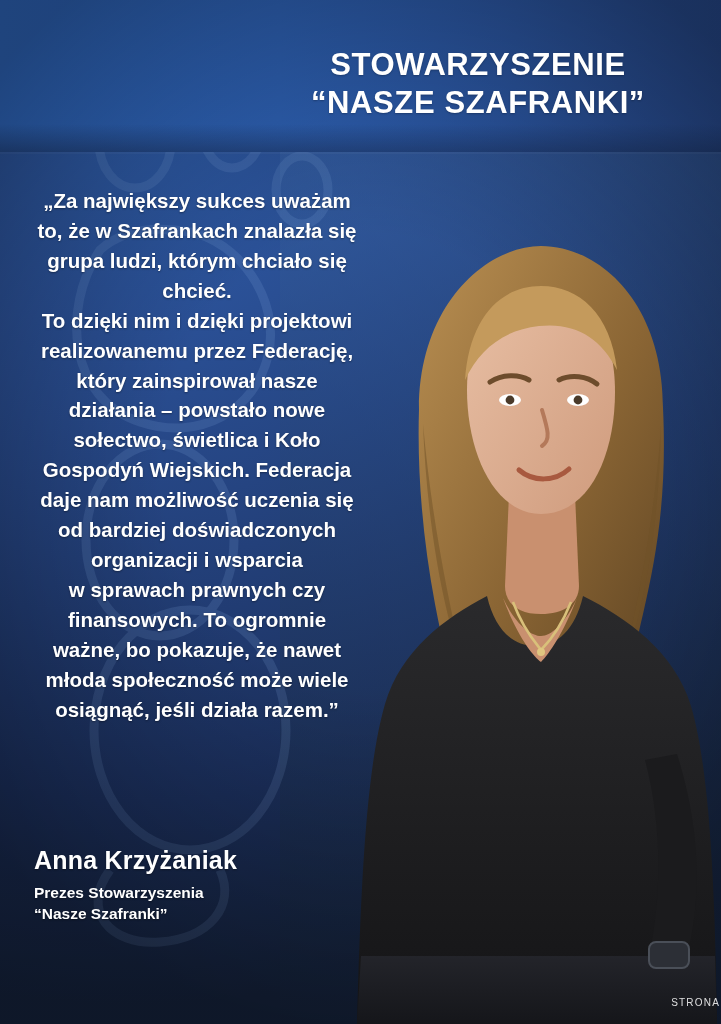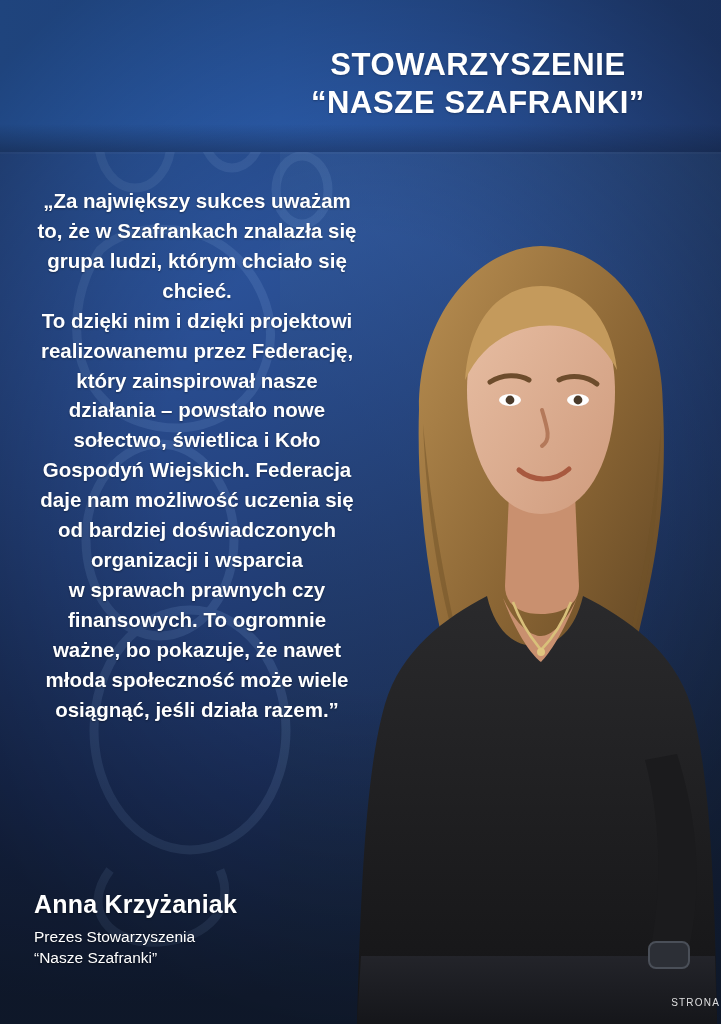--- a/index.html
+++ b/index.html
@@ -115,34 +115,34 @@
     font-size: 20.5px;
     font-weight: 700;
     line-height: 1.46;
     text-shadow: 0 1px 2px rgba(0,0,0,0.38);
   }
   .quote p { margin: 0; }
 
   .signature {
     position: absolute;
     left: 34px;
-    top: 890px;
+    top: 846px;
     z-index: 6;
     color: #ffffff;
     text-shadow: 0 1px 2px rgba(0,0,0,0.4);
   }
   .sig-name {
     font-size: 25px;
     font-weight: 800;
     letter-spacing: 0.2px;
     margin-bottom: 8px;
   }
   .sig-role {
     font-size: 15.5px;
-    font-weight: 400;
+    font-weight: 700;
     line-height: 1.35;
   }
   .sig-role .l2 { display: block; }
 
   .page-number {
     position: absolute;
     left: 0;
     right: 0;
     bottom: 16px;
     text-align: right;

